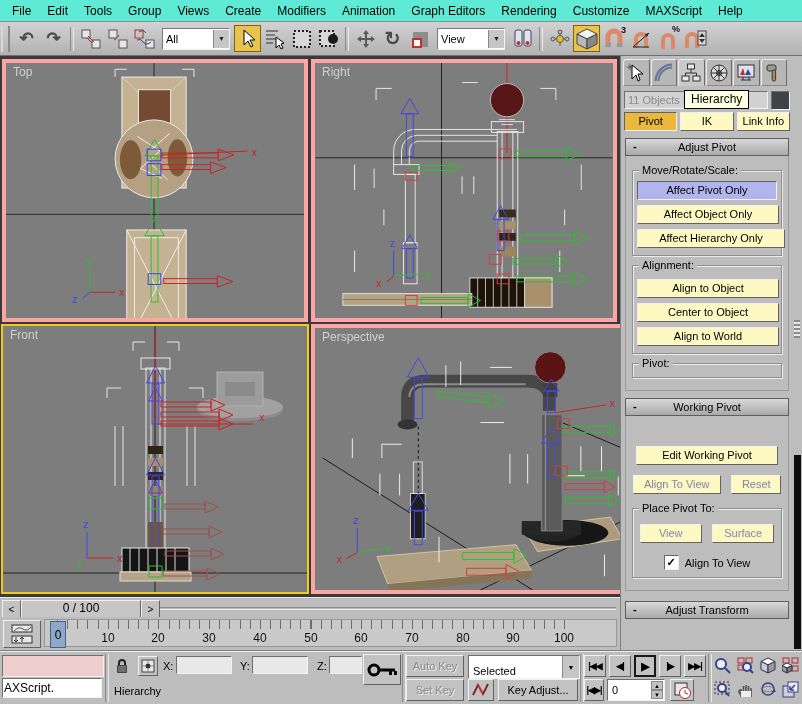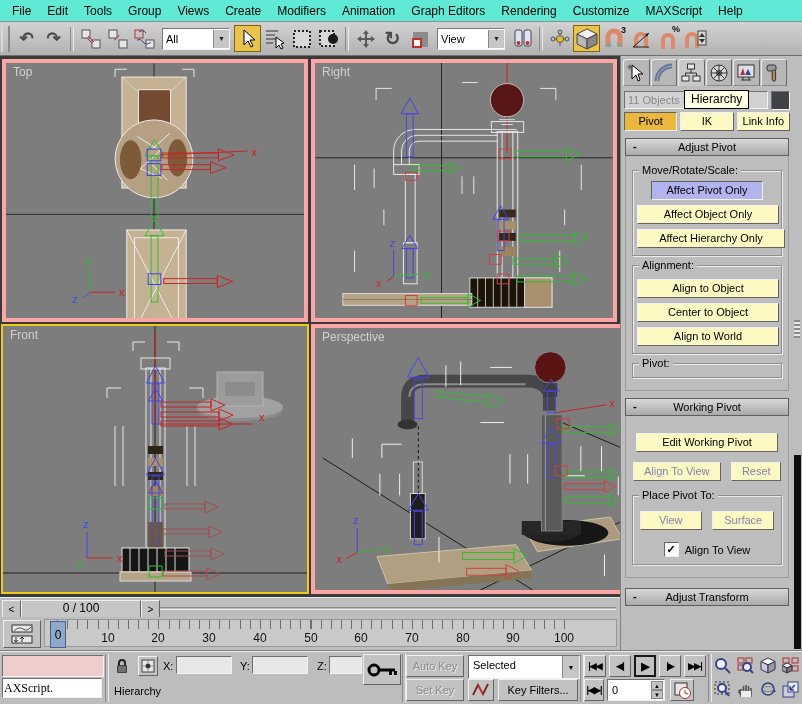--- a/index.html
+++ b/index.html
@@ -98,21 +98,21 @@
   #tb-marker{position:absolute;left:5px;top:1px;width:14px;height:25px;background:#8fa8c8;
              border:1px solid #46628a;display:flex;align-items:center;justify-content:center;font-size:12px}
 
   
   #statusbar{position:absolute;left:0;top:650px;width:802px;height:54px;background:#bdbdbd;
              border-top:1px solid #7e7e7e;box-shadow:inset 0 1px 0 #ececec}
   .l-pink{position:absolute;left:2px;top:4px;width:100px;height:20px;background:#f0cdcd;
           border:1px solid;border-color:#6e6e6e #f2f2f2 #f2f2f2 #6e6e6e}
   .l-white{position:absolute;left:2px;top:27px;width:100px;height:20px;background:#fff;
            border:1px solid;border-color:#6e6e6e #f2f2f2 #f2f2f2 #6e6e6e;
-           font-family:Liberation Serif, serif;font-size:12px;padding:2px 1px;box-sizing:border-box;overflow:hidden}
+           font-family:Liberation Sans, sans-serif;font-size:12px;padding:2px 1px;box-sizing:border-box;overflow:hidden}
   .vsep{position:absolute;top:3px;bottom:3px;width:2px;border-left:1px solid #8c8c8c;border-right:1px solid #ececec}
   .sbtn{position:absolute;background:#c2c2c2;border:1px solid;border-color:#f0f0f0 #636363 #636363 #f0f0f0;
         display:flex;align-items:center;justify-content:center;font-size:9px;font-weight:bold;letter-spacing:-1px;box-sizing:border-box}
   .sbtn.txt{font-size:11px;font-weight:normal;letter-spacing:0}
   .sbtn.dis{color:#8b8b8b;text-shadow:1px 1px 0 #eaeaea}
   .sfield{position:absolute;background:#e8e8e8;border:1px solid;border-color:#6e6e6e #f2f2f2 #f2f2f2 #6e6e6e;box-sizing:border-box}
   .slabel{position:absolute;font-size:11px}
   #play-btn{border:2px solid #1a1a1a}
   .spinners{position:absolute;right:1px;top:1px;width:12px;bottom:1px;display:flex;flex-direction:column}
   .spinners div{flex:1;background:#c2c2c2;border:1px solid #8a8a8a;font-size:6px;display:flex;align-items:center;justify-content:center}
@@ -591,41 +591,41 @@
       <div class="pbtn">Link Info</div>
     </div>
 
     <div class="rollout-hdr">
       <span class="minus">-</span>
       <span class="rtitle">Adjust Pivot</span>
     </div>
     <div class="rollout-body stack">
       <div class="group">
         <span class="group-label">Move/Rotate/Scale:</span>
-        <div class="pbtn sel" style="width:112px;margin:2px auto 1px">Affect Pivot Only</div>
+        <div class="pbtn sel" style="width:140px;margin:2px auto 1px">Affect Pivot Only</div>
         <div class="pbtn" style="width:142px;margin:5px auto">Affect Object Only</div>
         <div class="pbtn" style="width:148px;margin:5px auto 2px">Affect Hierarchy Only</div>
       </div>
       <div class="group">
         <span class="group-label">Alignment:</span>
         <div class="pbtn" style="width:142px;margin:5px auto">Align to Object</div>
         <div class="pbtn" style="width:142px;margin:2px auto 5px">Center to Object</div>
         <div class="pbtn" style="width:142px;margin:5px auto 2px">Align to World</div>
       </div>
       <div class="group">
         <span class="group-label">Pivot:</span>
       </div>
     </div>
 
     <div class="rollout-hdr">
       <span class="minus">-</span>
       <span class="rtitle">Working Pivot</span>
     </div>
     <div class="rollout-body stack">
-      <div class="pbtn" style="margin-top:12px">Edit Working Pivot</div>
+      <div class="pbtn" style="margin-top:25px">Edit Working Pivot</div>
       <div class="btnrow">
         <div class="pbtn disabled" style="width:88px">Align To View</div>
         <div class="pbtn disabled" style="width:50px">Reset</div>
       </div>
       <div class="group">
         <span class="group-label">Place Pivot To:</span>
         <div class="btnrow" style="margin:2px 0 4px">
           <div class="pbtn disabled" style="width:62px">View</div>
           <div class="pbtn disabled" style="width:62px">Surface</div>
         </div>
@@ -714,30 +714,30 @@
           <rect x="22" y="9" width="3" height="4" fill="#000"></rect>
           <rect x="27" y="9" width="3" height="4" fill="#000"></rect>
         </svg>
     </div>
     <span class="slabel" style="left:114px;top:34px">Hierarchy</span>
 
     <div class="vsep" style="left:402px"></div>
     <div class="sbtn txt dis" style="left:406px;top:4px;width:58px;height:22px">Auto Key</div>
     <div class="sbtn txt dis" style="left:406px;top:28px;width:58px;height:22px">Set Key</div>
     <div style="position:absolute;left:468px;top:4px;width:110px;height:22px;border:1px solid;border-color:#6e6e6e #f2f2f2 #f2f2f2 #6e6e6e;background:#fff;display:flex">
-      <div style="flex:1;padding:3px 4px;font-size:11px">Selected</div>
+      <div style="flex:1;padding:9px 4px;font-size:11px">Selected</div>
       <div style="width:16px;background:#c6c6c6;border-left:1px solid #888;display:flex;align-items:center;justify-content:center;font-size:7px">▼</div>
     </div>
     <div class="sbtn" style="left:468px;top:28px;width:26px;height:22px">
       <svg width="18" height="16" viewBox="0 0 18 16">
           <path d="M1 13 L6 3 L11 12 L16 2" fill="none" stroke="#c03030" stroke-width="2"></path>
           <path d="M1 13 L6 3 M11 12 L16 2" stroke="#333"></path>
         </svg>
     </div>
-    <div class="sbtn txt" style="left:498px;top:28px;width:80px;height:22px">Key Filters...</div>
+    <div class="sbtn txt" style="left:498px;top:28px;width:80px;height:22px">Key Adjust...</div>
 
     <div class="vsep" style="left:580px"></div>
     <div class="sbtn" style="left:584px;top:4px;width:22px;height:22px">|◀◀</div>
     <div class="sbtn" style="left:609px;top:4px;width:22px;height:22px">◀|</div>
     <div class="sbtn" id="play-btn" style="left:634px;top:4px;width:22px;height:22px;font-size:11px">▶</div>
     <div class="sbtn" style="left:659px;top:4px;width:22px;height:22px">|▶</div>
     <div class="sbtn" style="left:684px;top:4px;width:22px;height:22px">▶▶|</div>
     <div class="sbtn" style="left:584px;top:28px;width:20px;height:22px">|◀▶|</div>
     <div class="sfield" style="left:607px;top:28px;width:58px;height:22px;background:#fff">
       <span style="position:absolute;left:4px;top:4px;font-size:11px">0</span>

